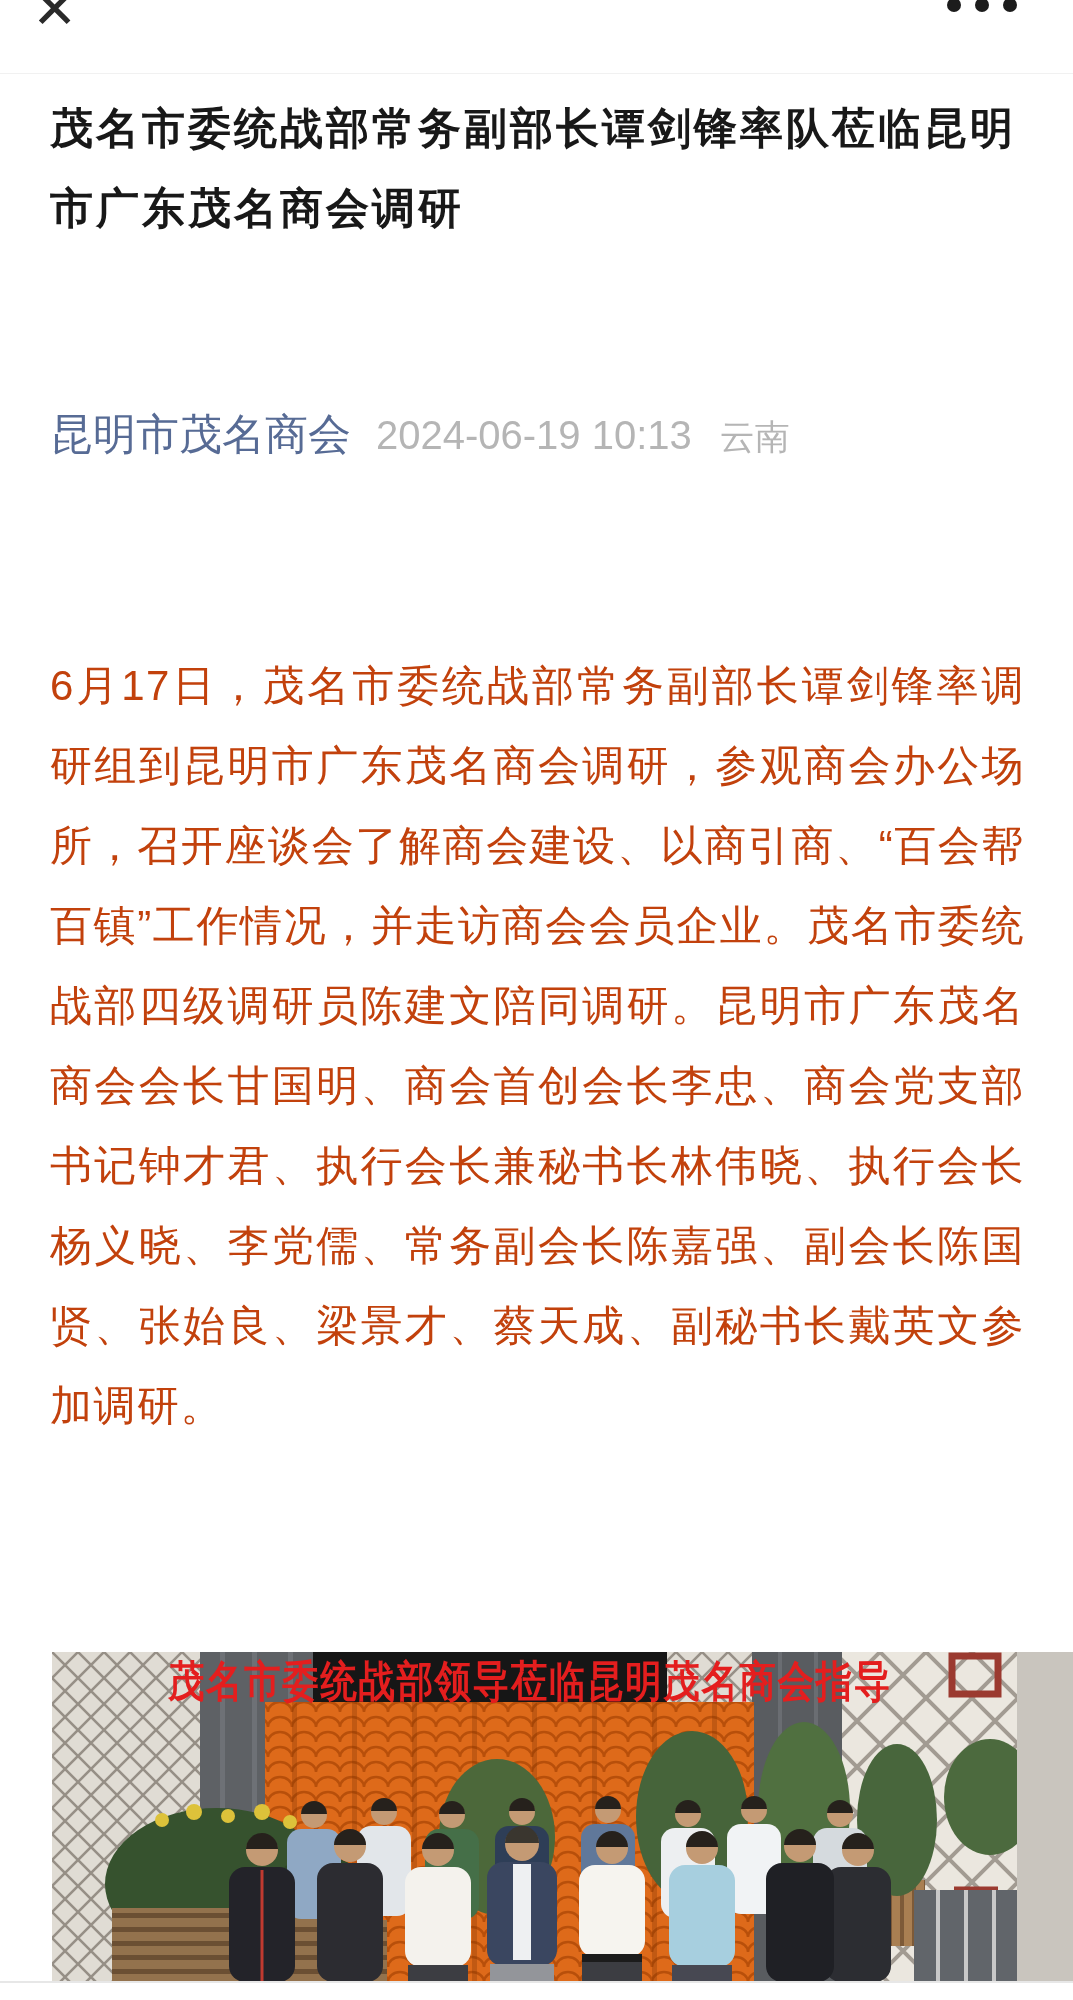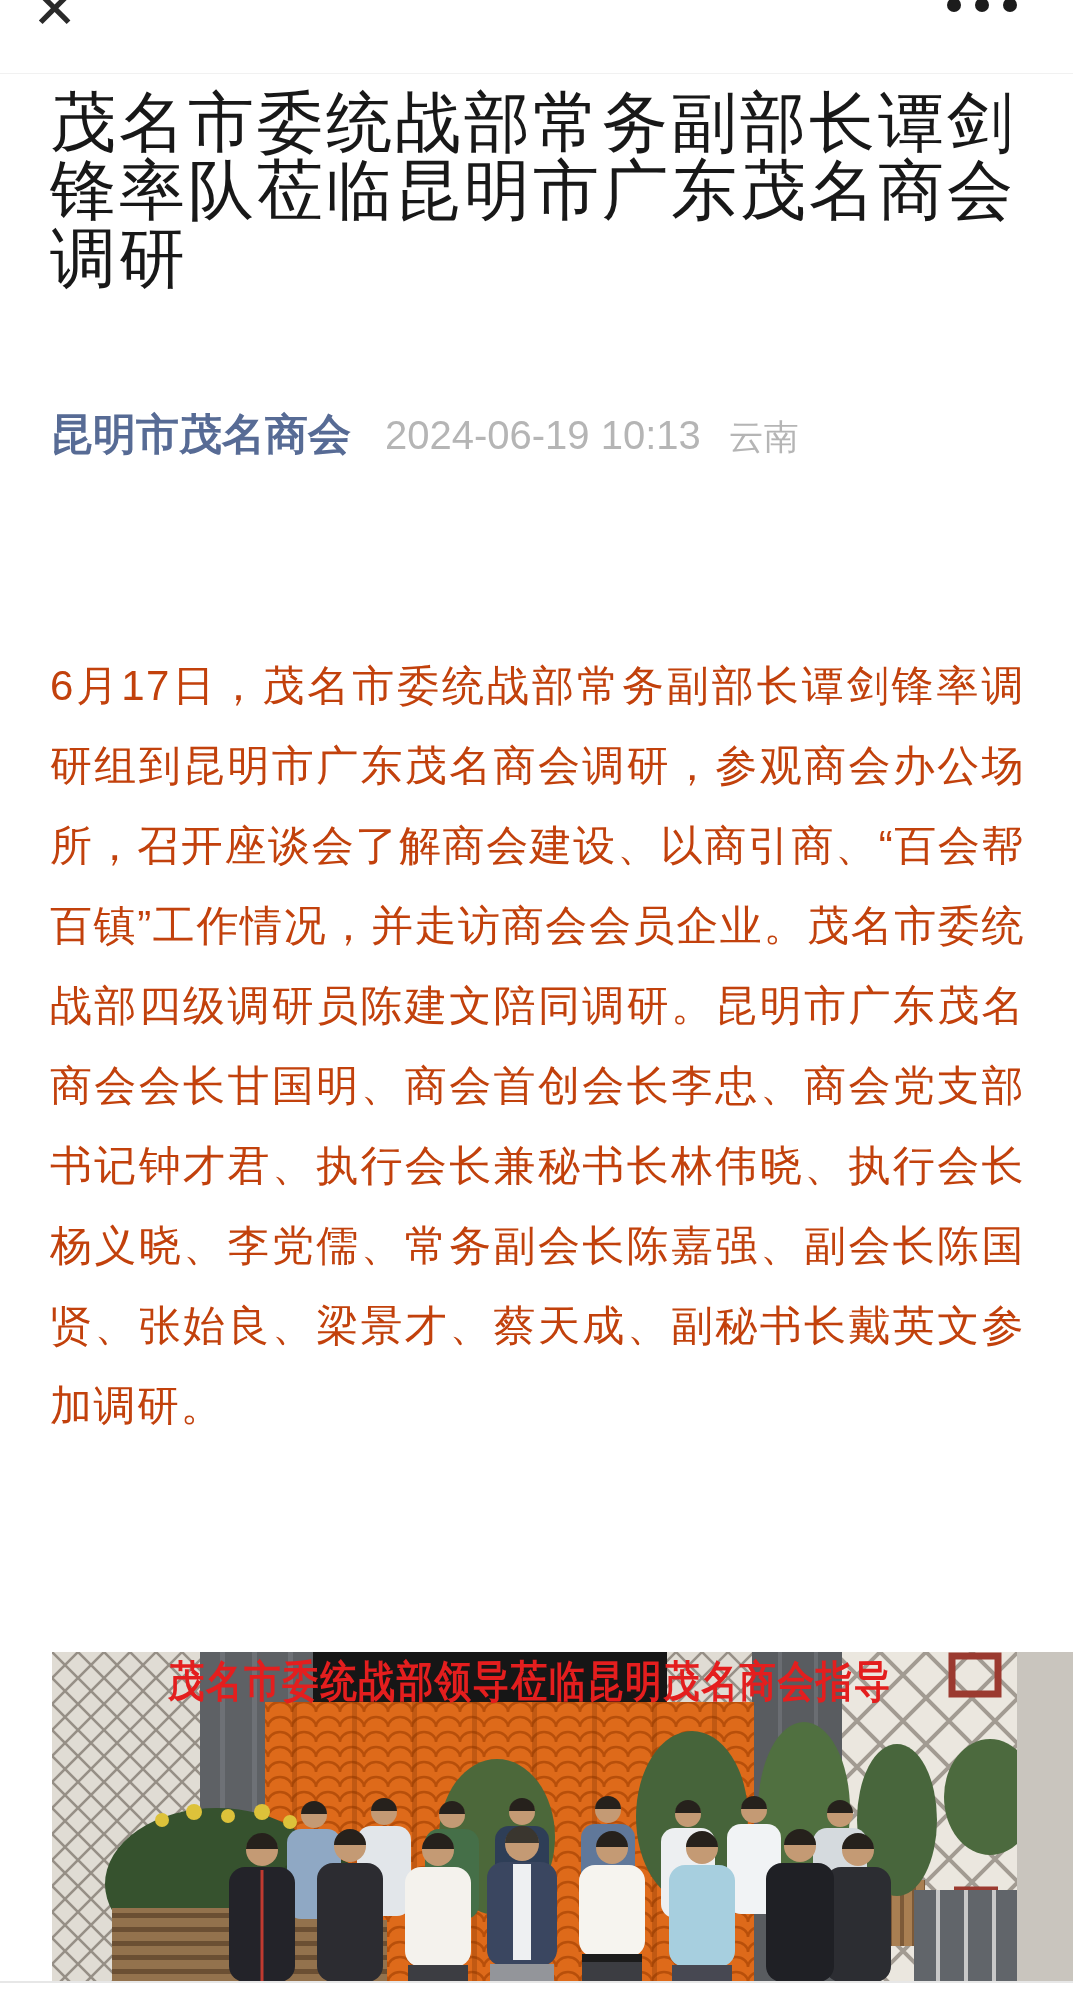--- a/index.html
+++ b/index.html
@@ -28,29 +28,29 @@
     display:flex; gap:14px; cursor:pointer;
   }
   .more-btn i {
     width:14px; height:14px; border-radius:50%;
     background:#1c1c1c; display:block;
     margin-top:-2px;
   }
   
   .title {
     position:absolute; top:88px; left:50px; width:975px;
-    font-size:66px; line-height:68px; font-weight:400;
+    font-size:43px; line-height:80px; font-weight:700;
     letter-spacing:3px; color:#181818;
   }
   .meta-row {
     position:absolute; top:406px; left:50px; width:975px;
     display:flex; align-items:baseline; white-space:nowrap;
   }
-  .account { color:#576b95; font-size:43px; cursor:pointer;font-weight:bold; }
-  .date { color:#b5b5b5; font-size:40px; margin-left:34px; }
+  .account { color:#576b95; font-size:43px; cursor:pointer; }
+  .date { color:#b5b5b5; font-size:40px; margin-left:25px; }
   .location { color:#b5b5b5; font-size:35px; margin-left:28px; }
   .listen-row {
     position:absolute; top:484px; left:50px;
     display:flex; align-items:center; gap:12px;
     color:#576b95; font-size:41px; cursor:pointer;
   }
   .listen-row svg { display:block; }
   .body-text {
     position:absolute; top:646px; left:50px; width:975px;
     font-size:42px; line-height:80px; letter-spacing:1.5px;

